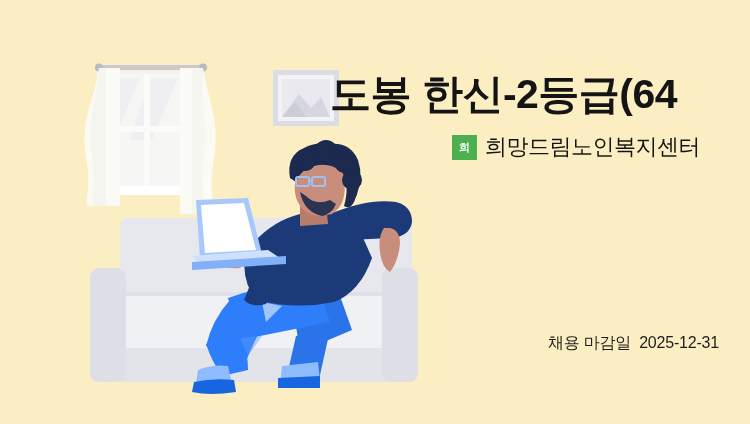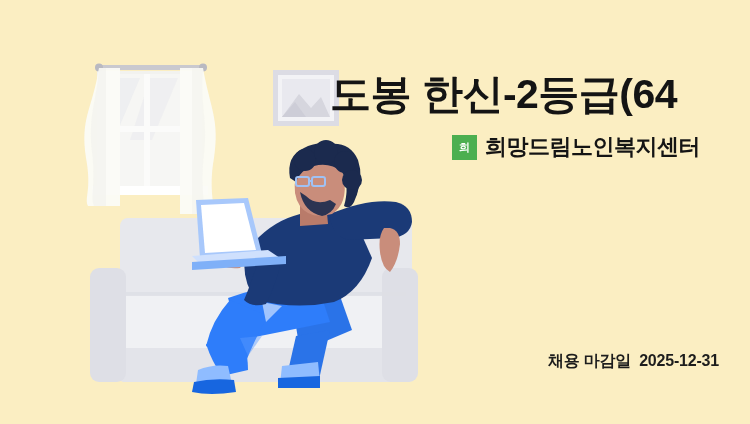--- a/index.html
+++ b/index.html
@@ -57,31 +57,31 @@
     color:#ffffff;
     font-size:11px;
     font-weight:bold;
     display:flex;
     align-items:center;
     justify-content:center;
     flex:0 0 auto;
   }
   #company-name {
     font-size:22px;
-    font-weight:bold;
+    font-weight:normal;
     color:#141414;
     letter-spacing:-0.5px;
     white-space:nowrap;
   }
 
   #deadline {
     position:absolute;
-    right:31px; top:351px;
+    right:31px; top:333px;
     font-size:16px;
-    font-weight:bold;
+    font-weight:normal;
     color:#1d1d1d;
     letter-spacing:-0.2px;
     white-space:nowrap;
   }
   #deadline .dl-label { margin-right:8px; }
 </style>
 </head>
 <body>
 
 <div id="canvas">

